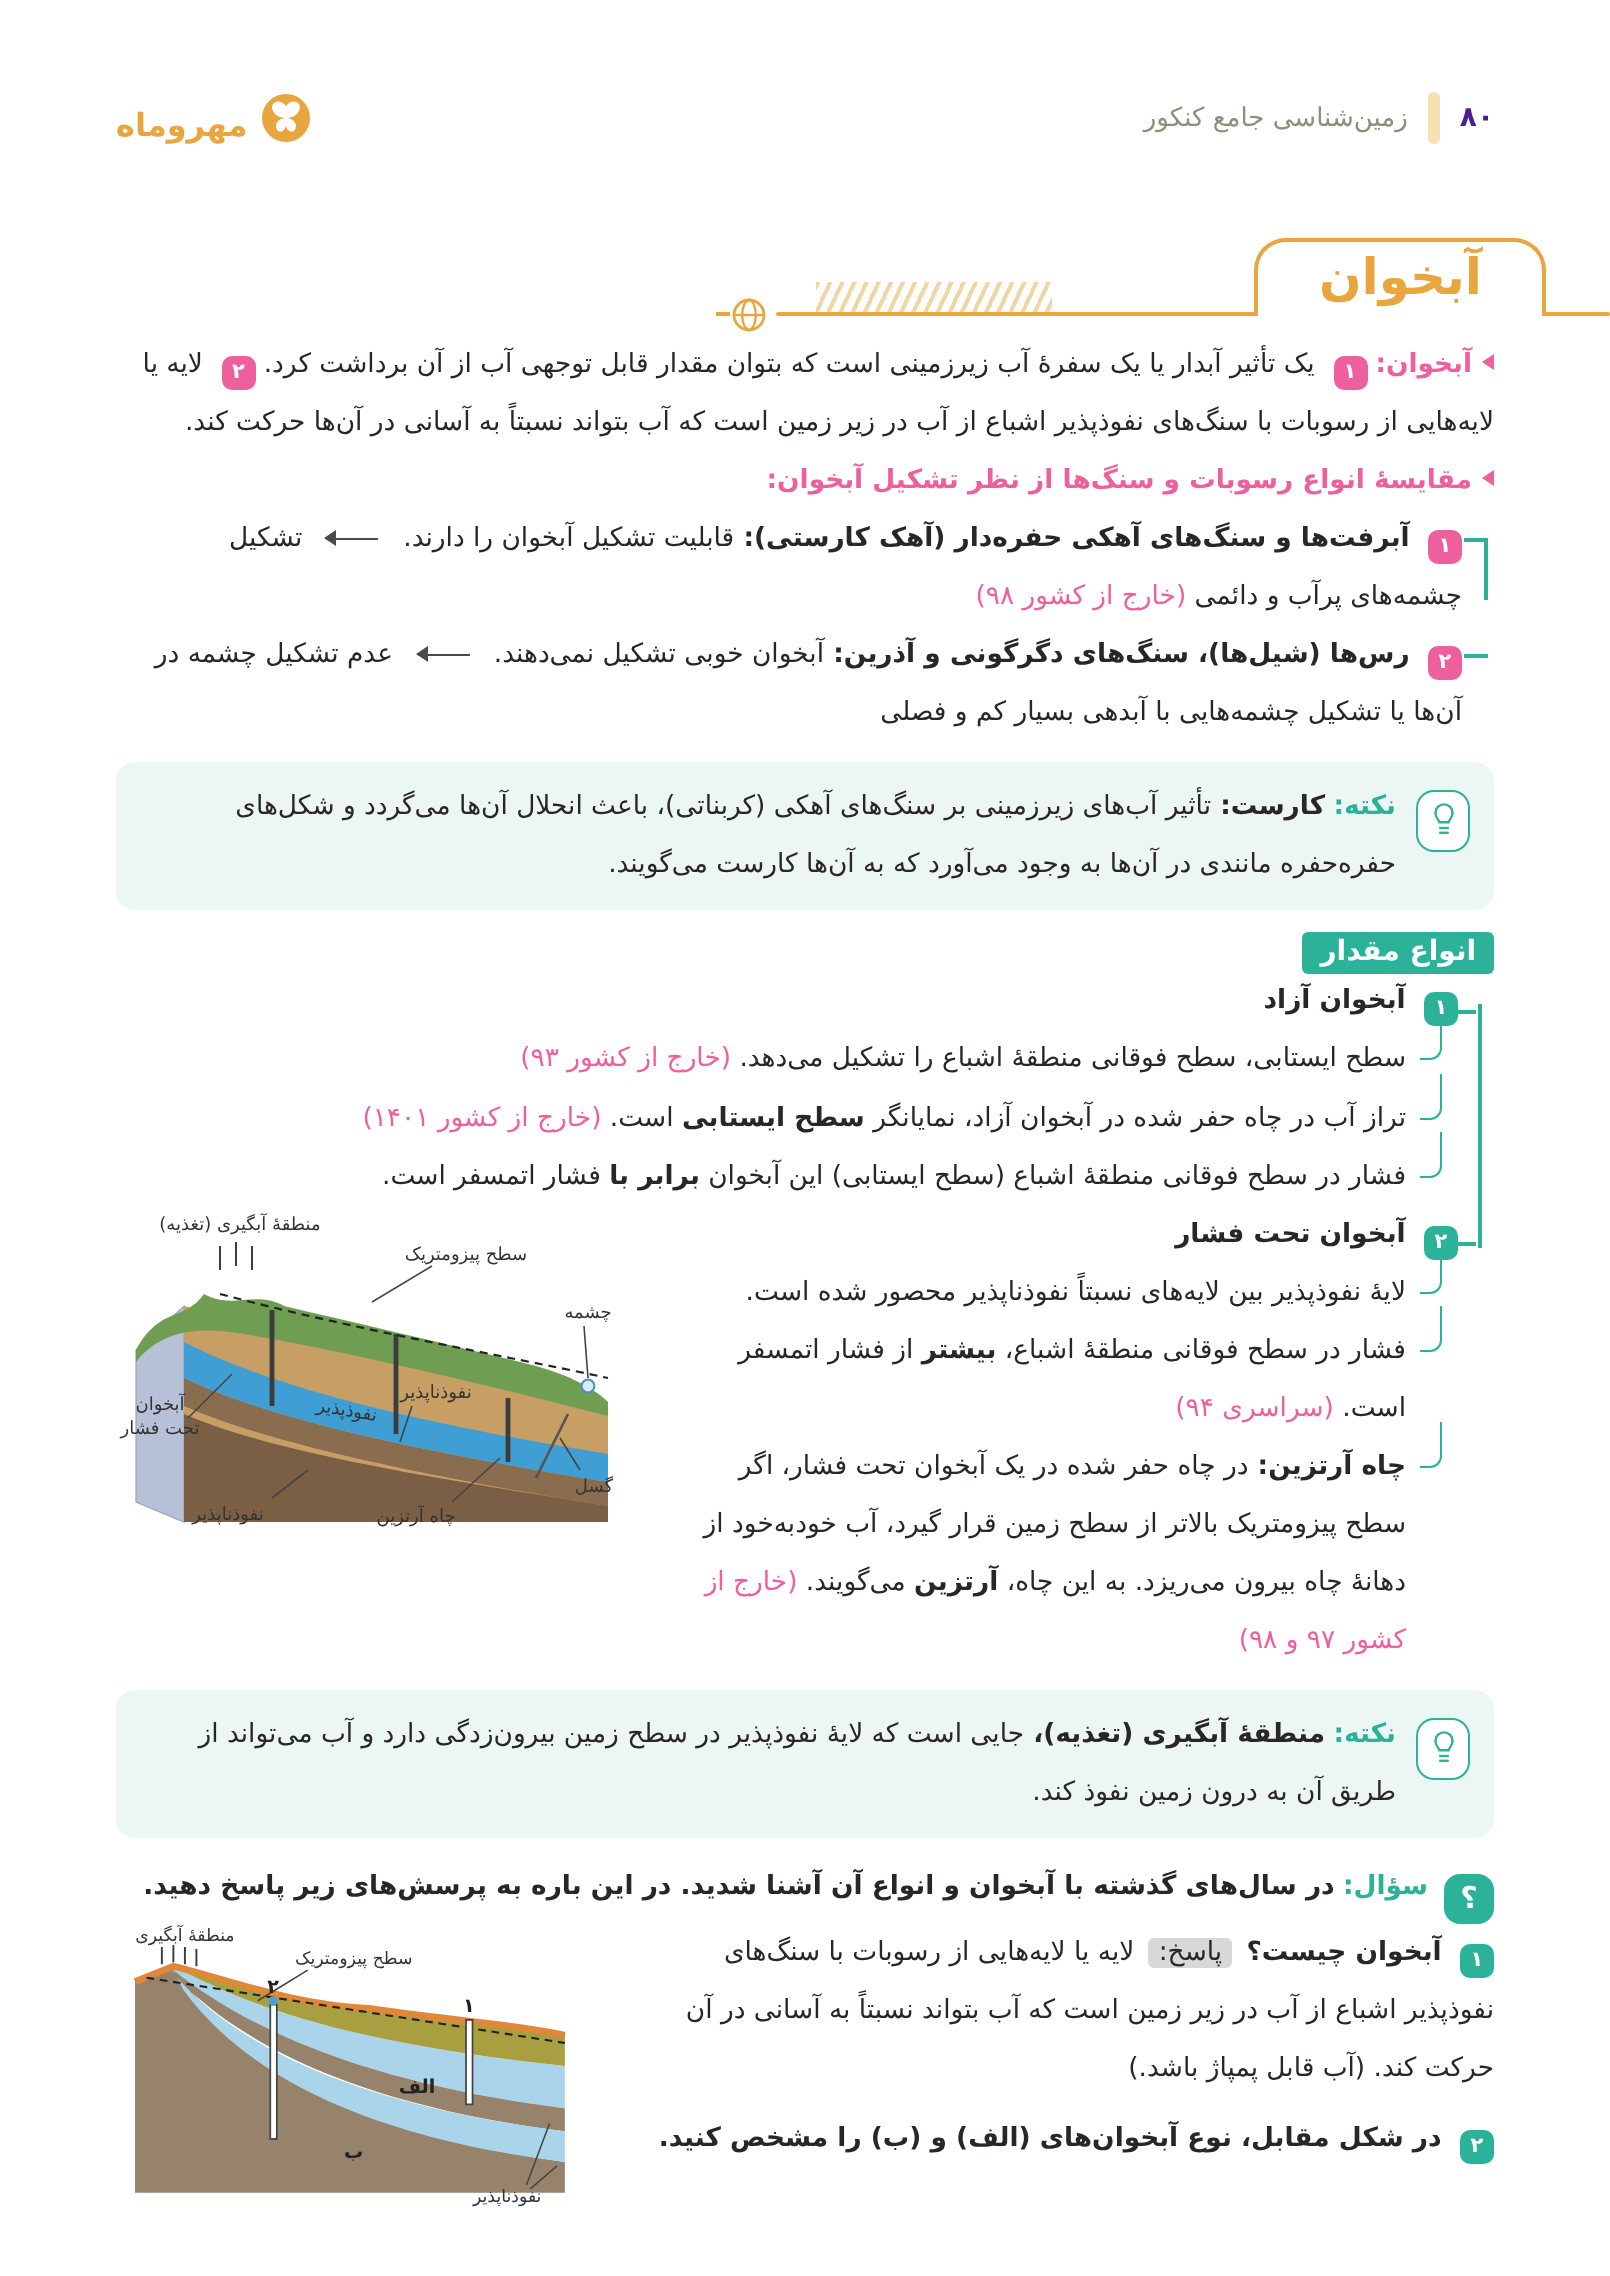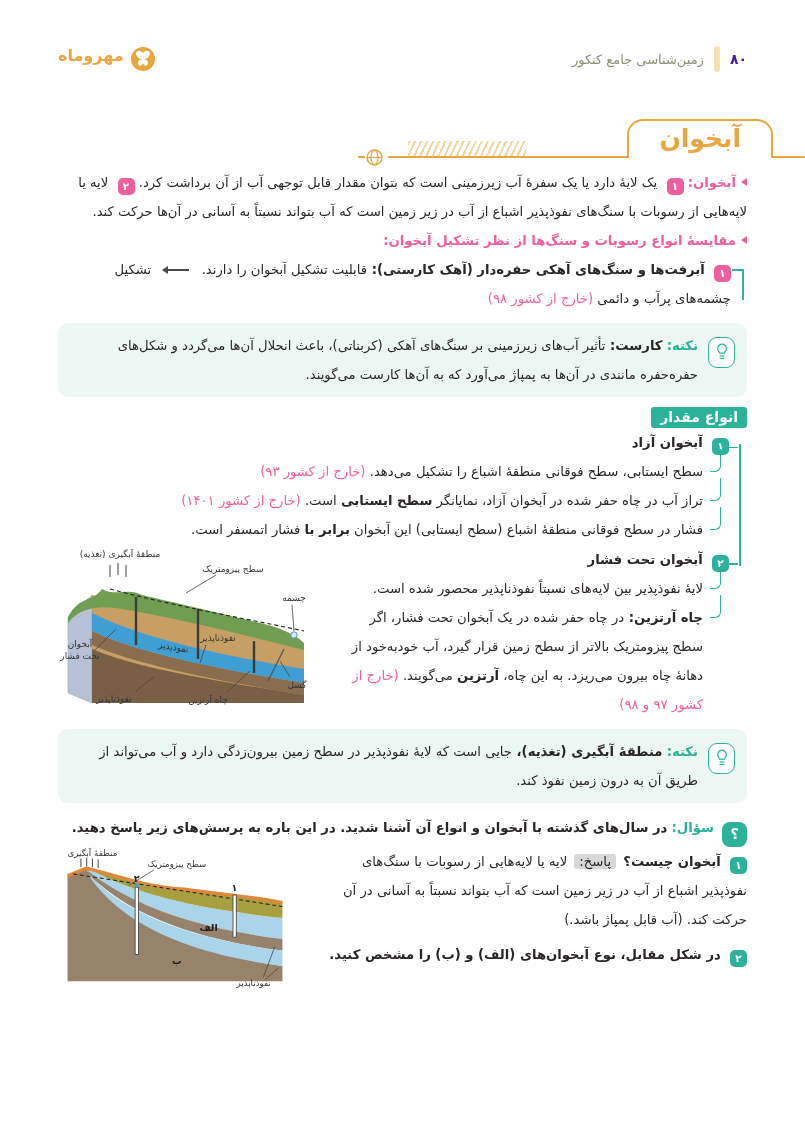--- a/index.html
+++ b/index.html
@@ -6,21 +6,21 @@
   html,body{background:#fff}
   body{width:805px;height:1138px;overflow:hidden;font-family:"DejaVu Sans",sans-serif;color:#2b2626}
   .page{width:805px;height:1138px;padding:44px 58px 0;position:relative;overflow:hidden}
 
   
   .hdr{display:flex;align-items:center;height:30px}
   .hdr .pageno{font-size:14px;font-weight:bold;color:#4c1d95}
   .hdr .bar{width:6px;height:26px;background:#f6e2b0;border-radius:3px;margin:0 10px}
   .hdr .booktitle{font-size:13px;font-weight:normal;color:#8f8f77}
   .hdr .spacer{flex:1}
-  .brand{display:flex;align-items:flex-start;gap:6px}
+  .brand{display:flex;align-items:flex-end;gap:6px}
   .brand-name{font-size:16px;font-weight:bold;color:#e9a53e}
 
   
   .sec-head{position:relative;height:64px;margin:20px 0 10px}
   .sec-line{position:absolute;bottom:0;height:2.2px;background:#e9a53e;border-radius:2px;right:-58px}
   .sec-globe{position:absolute;bottom:-8px}
   .sec-dash{position:absolute;bottom:0;width:7px;height:2.2px;background:#e9a53e}
   .sec-box{position:absolute;left:auto;right:-26px;bottom:0;border:2.2px solid #e9a53e;border-bottom:none;
            border-radius:16px 16px 0 0;padding:3px 30px 5px 30px;font-size:25px;font-weight:bold;color:#e9a53e;background:#fff}
   .hatch{position:absolute;bottom:2px;width:118px;height:15px;
@@ -104,46 +104,52 @@
     </svg>
     <div class="hatch" style="left:350px"></div>
     <div class="sec-box">
       <span>آبخوان</span>
     </div>
   </div>
 
   <p class="txt">
     <span class="tri"></span><span class="pink-h">آبخوان:</span>
     <span class="badge pink">۱</span>
-    <span>یک لایۀ دارد یا یک سفرۀ آب زیرزمینی است که بتوان مقدار قابل توجهی آب از آن برداشت کرد.</span>
+    <span>یک تأثیر آبدار یا یک سفرۀ آب زیرزمینی است که بتوان مقدار قابل توجهی آب از آن برداشت کرد.</span>
     <span class="badge pink">۲</span>
     <span>لایه یا لایه‌هایی از رسوبات با سنگ‌های نفوذپذیر اشباع از آب در زیر زمین است که آب بتواند نسبتاً به آسانی در آن‌ها حرکت کند.</span>
   </p>
 
   <p class="txt">
     <span class="tri"></span><span class="pink-h">مقایسۀ انواع رسوبات و سنگ‌ها از نظر تشکیل آبخوان:</span>
   </p>
   <div class="cmp">
     <div class="txt cmp-item">
       <span class="badge pink">۱</span>
       <span><span class="seg-b">آبرفت‌ها و سنگ‌های آهکی حفره‌دار (آهک کارستی): </span><span>قابلیت تشکیل آبخوان را دارند.</span></span>
       <span class="harrow"></span>
       <span><span>تشکیل چشمه‌های پرآب و دائمی </span><span class="seg-pink">(خارج از کشور ۹۸)</span></span>
     </div>
+    <div class="txt cmp-item">
+      <span class="badge pink">۲</span>
+      <span><span class="seg-b">رس‌ها (شیل‌ها)، سنگ‌های دگرگونی و آذرین: </span><span>آبخوان خوبی تشکیل نمی‌دهند.</span></span>
+      <span class="harrow"></span>
+      <span><span>عدم تشکیل چشمه در آن‌ها یا تشکیل چشمه‌هایی با آبدهی بسیار کم و فصلی</span></span>
+    </div>
   </div>
 
   <div class="note">
     <span class="note-icon">
       <svg width="14" height="19" viewBox="0 0 14 19">
         <path d="M7 1.2 a4.3 4.3 0 0 1 4.3 4.3 c0 2.3-1.6 3.1-2 4.6 h-4.6 c-.4-1.5-2-2.3-2-4.6 A4.3 4.3 0 0 1 7 1.2 Z" fill="none" stroke="#2bb299" stroke-width="1.2"></path>
         <line x1="4.6" y1="13" x2="9.4" y2="13" stroke="#2bb299" stroke-width="1.2"></line>
         <line x1="4.6" y1="15.4" x2="9.4" y2="15.4" stroke="#2bb299" stroke-width="1.2"></line>
       </svg>
     </span>
-    <p class="txt"><span class="note-label">نکته:</span> <span><span class="seg-b">کارست: </span><span>تأثیر آب‌های زیرزمینی بر سنگ‌های آهکی (کربناتی)، باعث انحلال آن‌ها می‌گردد و شکل‌های حفره‌حفره مانندی در آن‌ها به پمپاژ می‌آورد که به آن‌ها کارست می‌گویند.</span></span></p>
+    <p class="txt"><span class="note-label">نکته:</span> <span><span class="seg-b">کارست: </span><span>تأثیر آب‌های زیرزمینی بر سنگ‌های آهکی (کربناتی)، باعث انحلال آن‌ها می‌گردد و شکل‌های حفره‌حفره مانندی در آن‌ها به وجود می‌آورد که به آن‌ها کارست می‌گویند.</span></span></p>
   </div>
 
   <div style="margin:4px 0 2px">
     <span style="background:#2bb299;color:#fff;font-weight:bold;font-size:14px;padding:2px 9px 3px;border-radius:3px">انواع مقدار</span>
   </div>
 
   <div class="types-wrap">
     <div class="vline"></div>
 
     <div class="txt">
@@ -194,20 +200,21 @@
           <text x="150" y="158" text-anchor="middle" class="figtxt">چاه آرتزین</text>
           <text x="239" y="143" text-anchor="middle" class="figtxt">گسل</text>
         </svg>
       </figure>
       <div class="grow" style="direction:rtl">
         <div class="txt">
           <span class="badge teal stub">۲</span>
           <span class="b">آبخوان تحت فشار</span>
         </div>
         <div class="txt tl"><span><span>لایۀ نفوذپذیر بین لایه‌های نسبتاً نفوذناپذیر محصور شده است.</span></span></div>
+        <div class="txt tl"><span><span>فشار در سطح فوقانی منطقۀ اشباع، </span><span class="seg-b">بیشتر</span><span> از فشار اتمسفر است. </span><span class="seg-pink">(سراسری ۹۴)</span></span></div>
         <div class="txt tl"><span><span class="seg-b">چاه آرتزین: </span><span>در چاه حفر شده در یک آبخوان تحت فشار، اگر سطح پیزومتریک بالاتر از سطح زمین قرار گیرد، آب خودبه‌خود از دهانۀ چاه بیرون می‌ریزد. به این چاه، </span><span class="seg-b">آرتزین</span><span> می‌گویند. </span><span class="seg-pink">(خارج از کشور ۹۷ و ۹۸)</span></span></div>
       </div>
     </div>
   </div>
 
   <div class="note">
     <span class="note-icon">
       <svg width="14" height="19" viewBox="0 0 14 19">
         <path d="M7 1.2 a4.3 4.3 0 0 1 4.3 4.3 c0 2.3-1.6 3.1-2 4.6 h-4.6 c-.4-1.5-2-2.3-2-4.6 A4.3 4.3 0 0 1 7 1.2 Z" fill="none" stroke="#2bb299" stroke-width="1.2"></path>
         <line x1="4.6" y1="13" x2="9.4" y2="13" stroke="#2bb299" stroke-width="1.2"></line>

